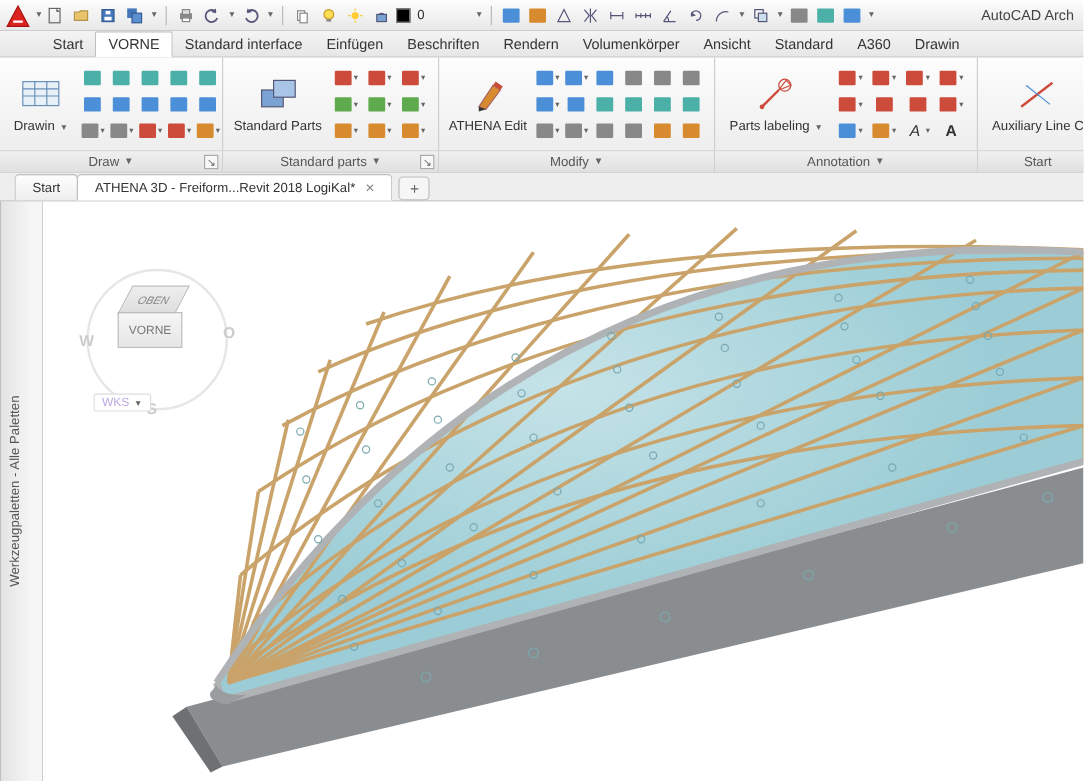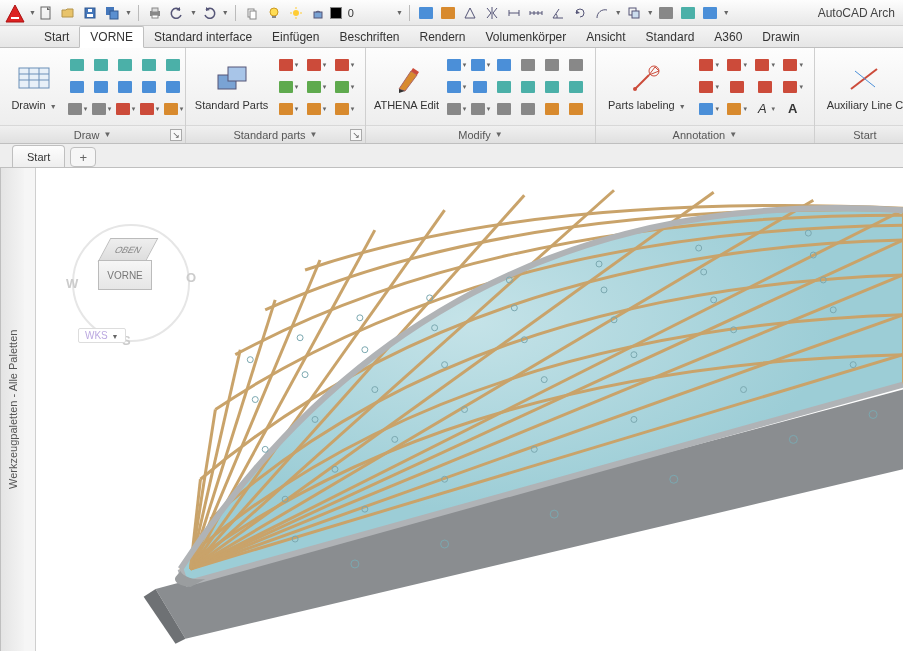--- a/index.html
+++ b/index.html
@@ -677,20 +677,24 @@
     </div>
     <div class="panel-title">
         <span>Start</span>
       </div>
   </div>
 </div>
 
 <div class="doc-tabs">
   <div class="doc-tab">
       <span>Start</span>
+    </div>
+  <div class="doc-tab active">
+      <span>ATHENA 3D - Freiform...Revit 2018 LogiKal*</span>
+      <span class="x">✕</span>
     </div>
   <div class="add-tab">+</div>
 </div>
 
 <div class="workspace">
   <div class="side-palette">
       <span>Werkzeugpaletten - Alle Paletten</span>
     </div>
   <div class="panel-slim"></div>
   <div class="viewport">

